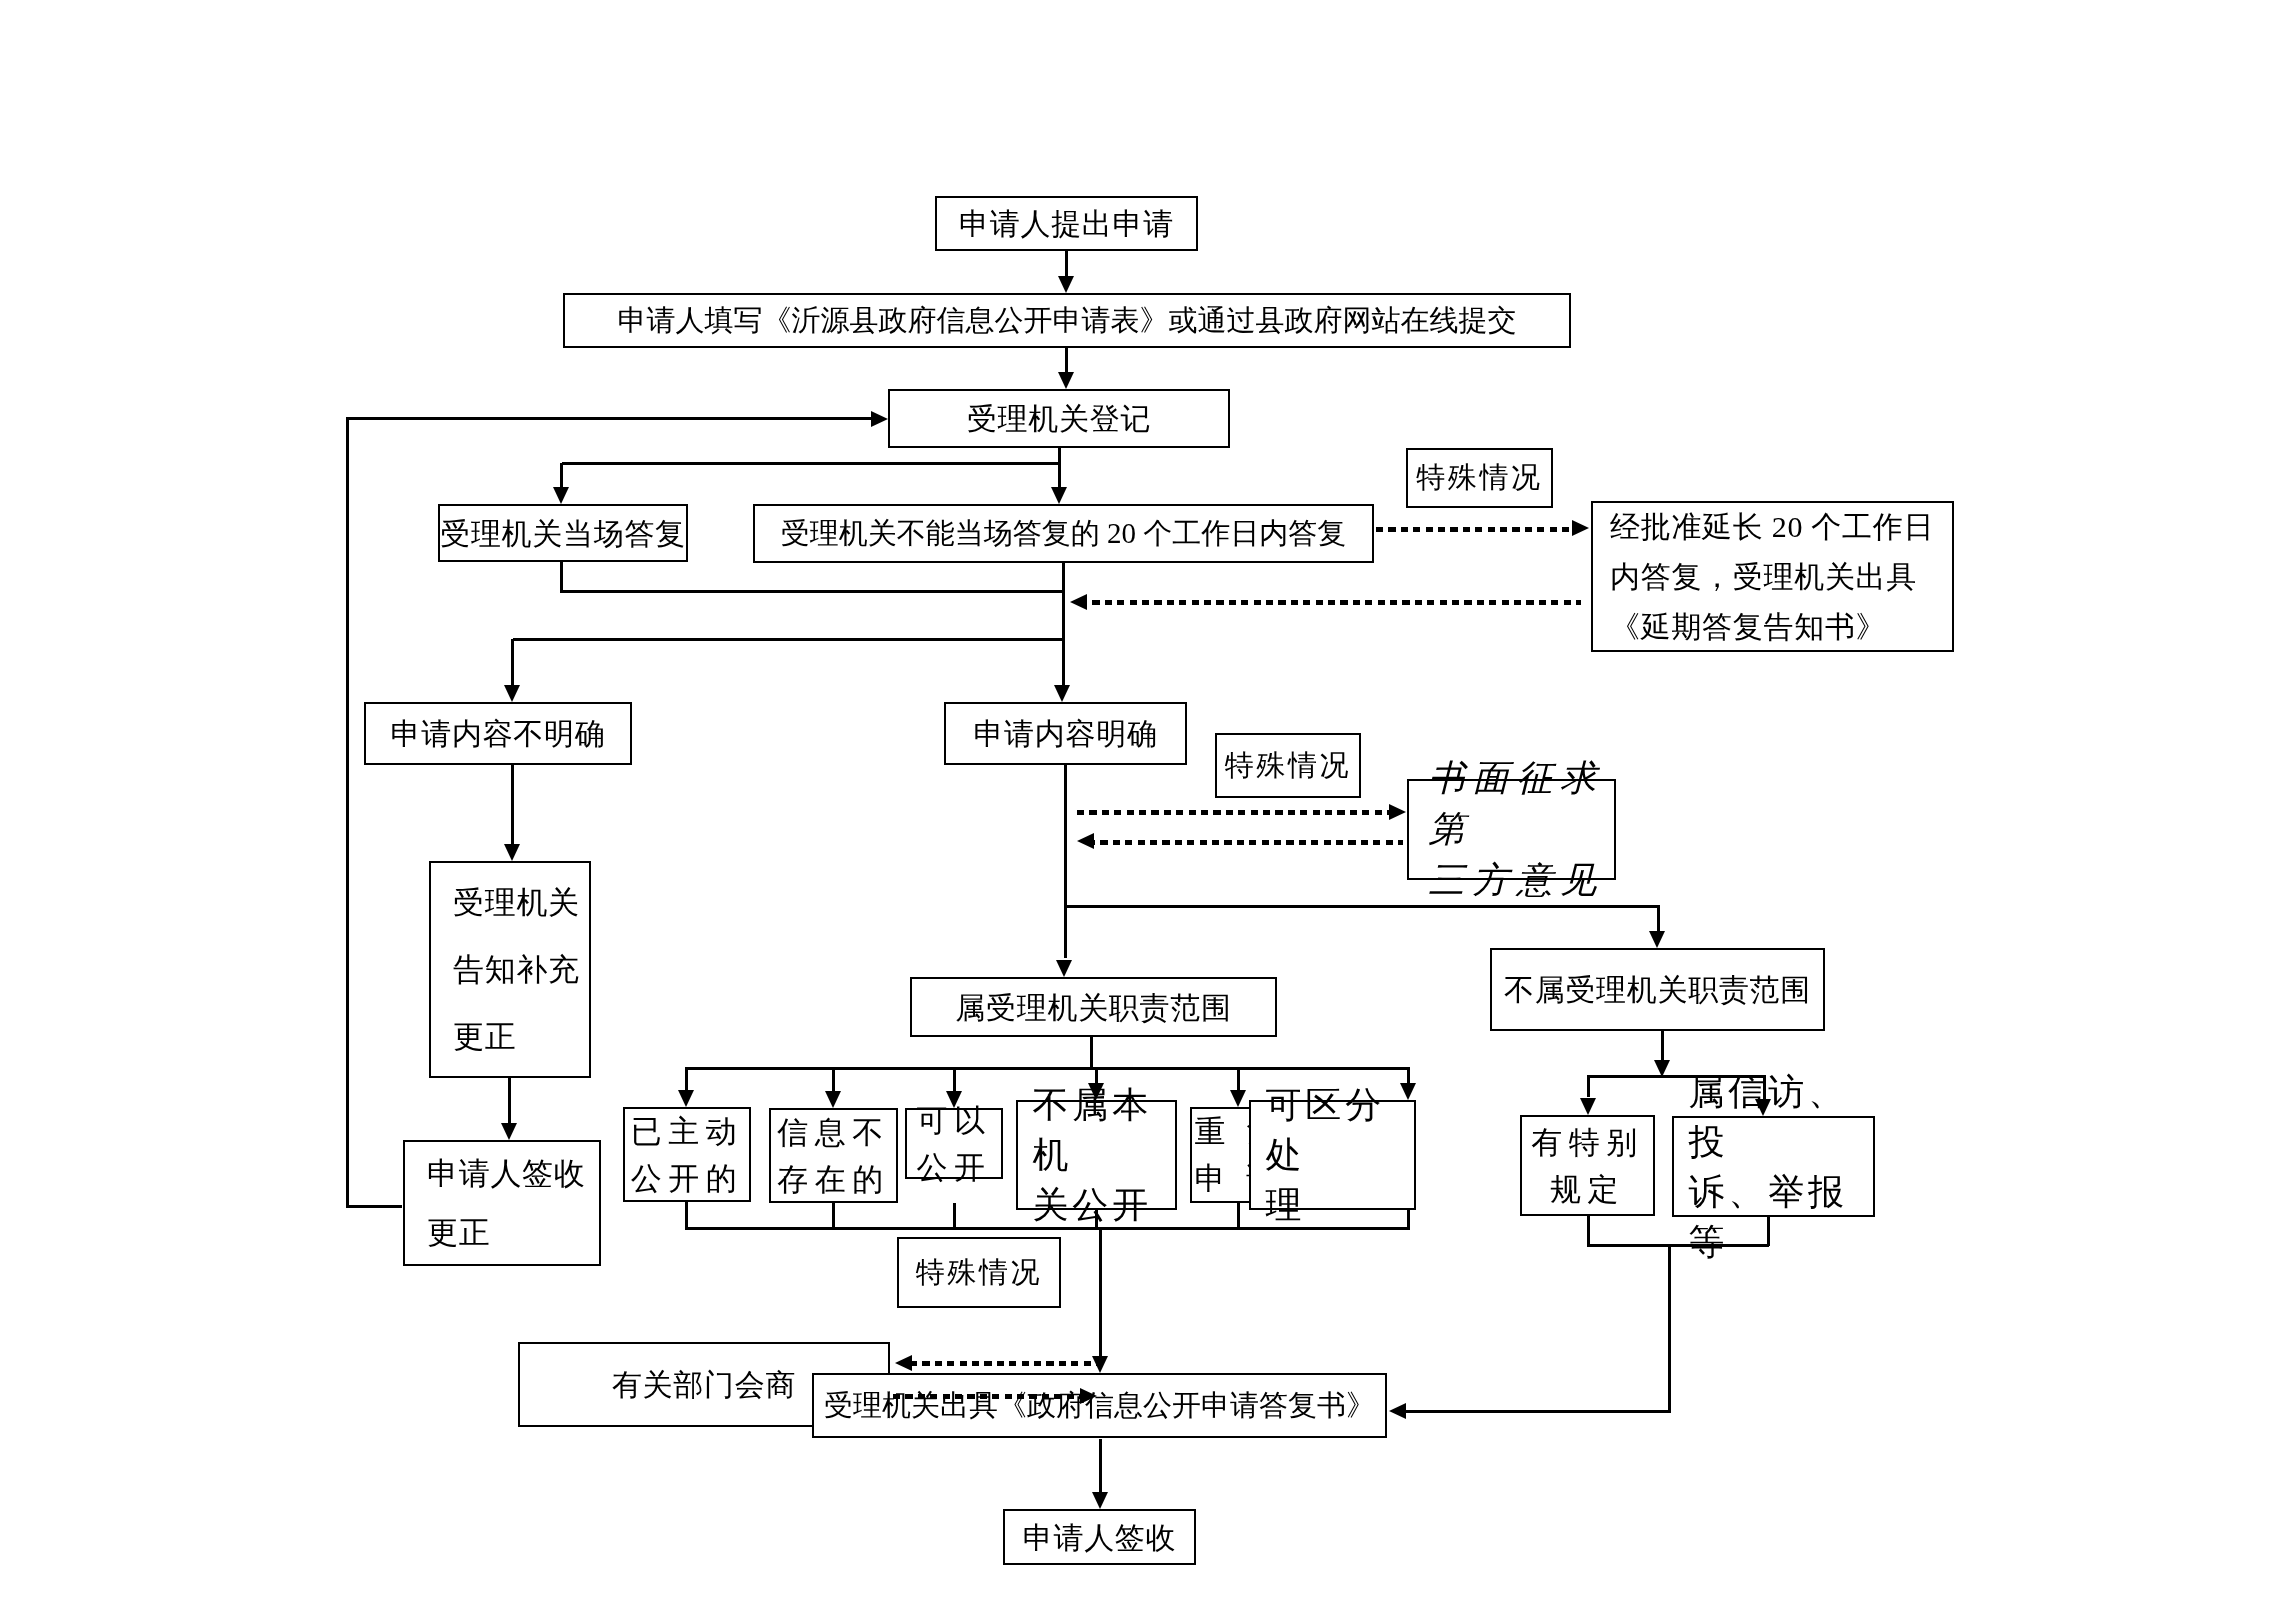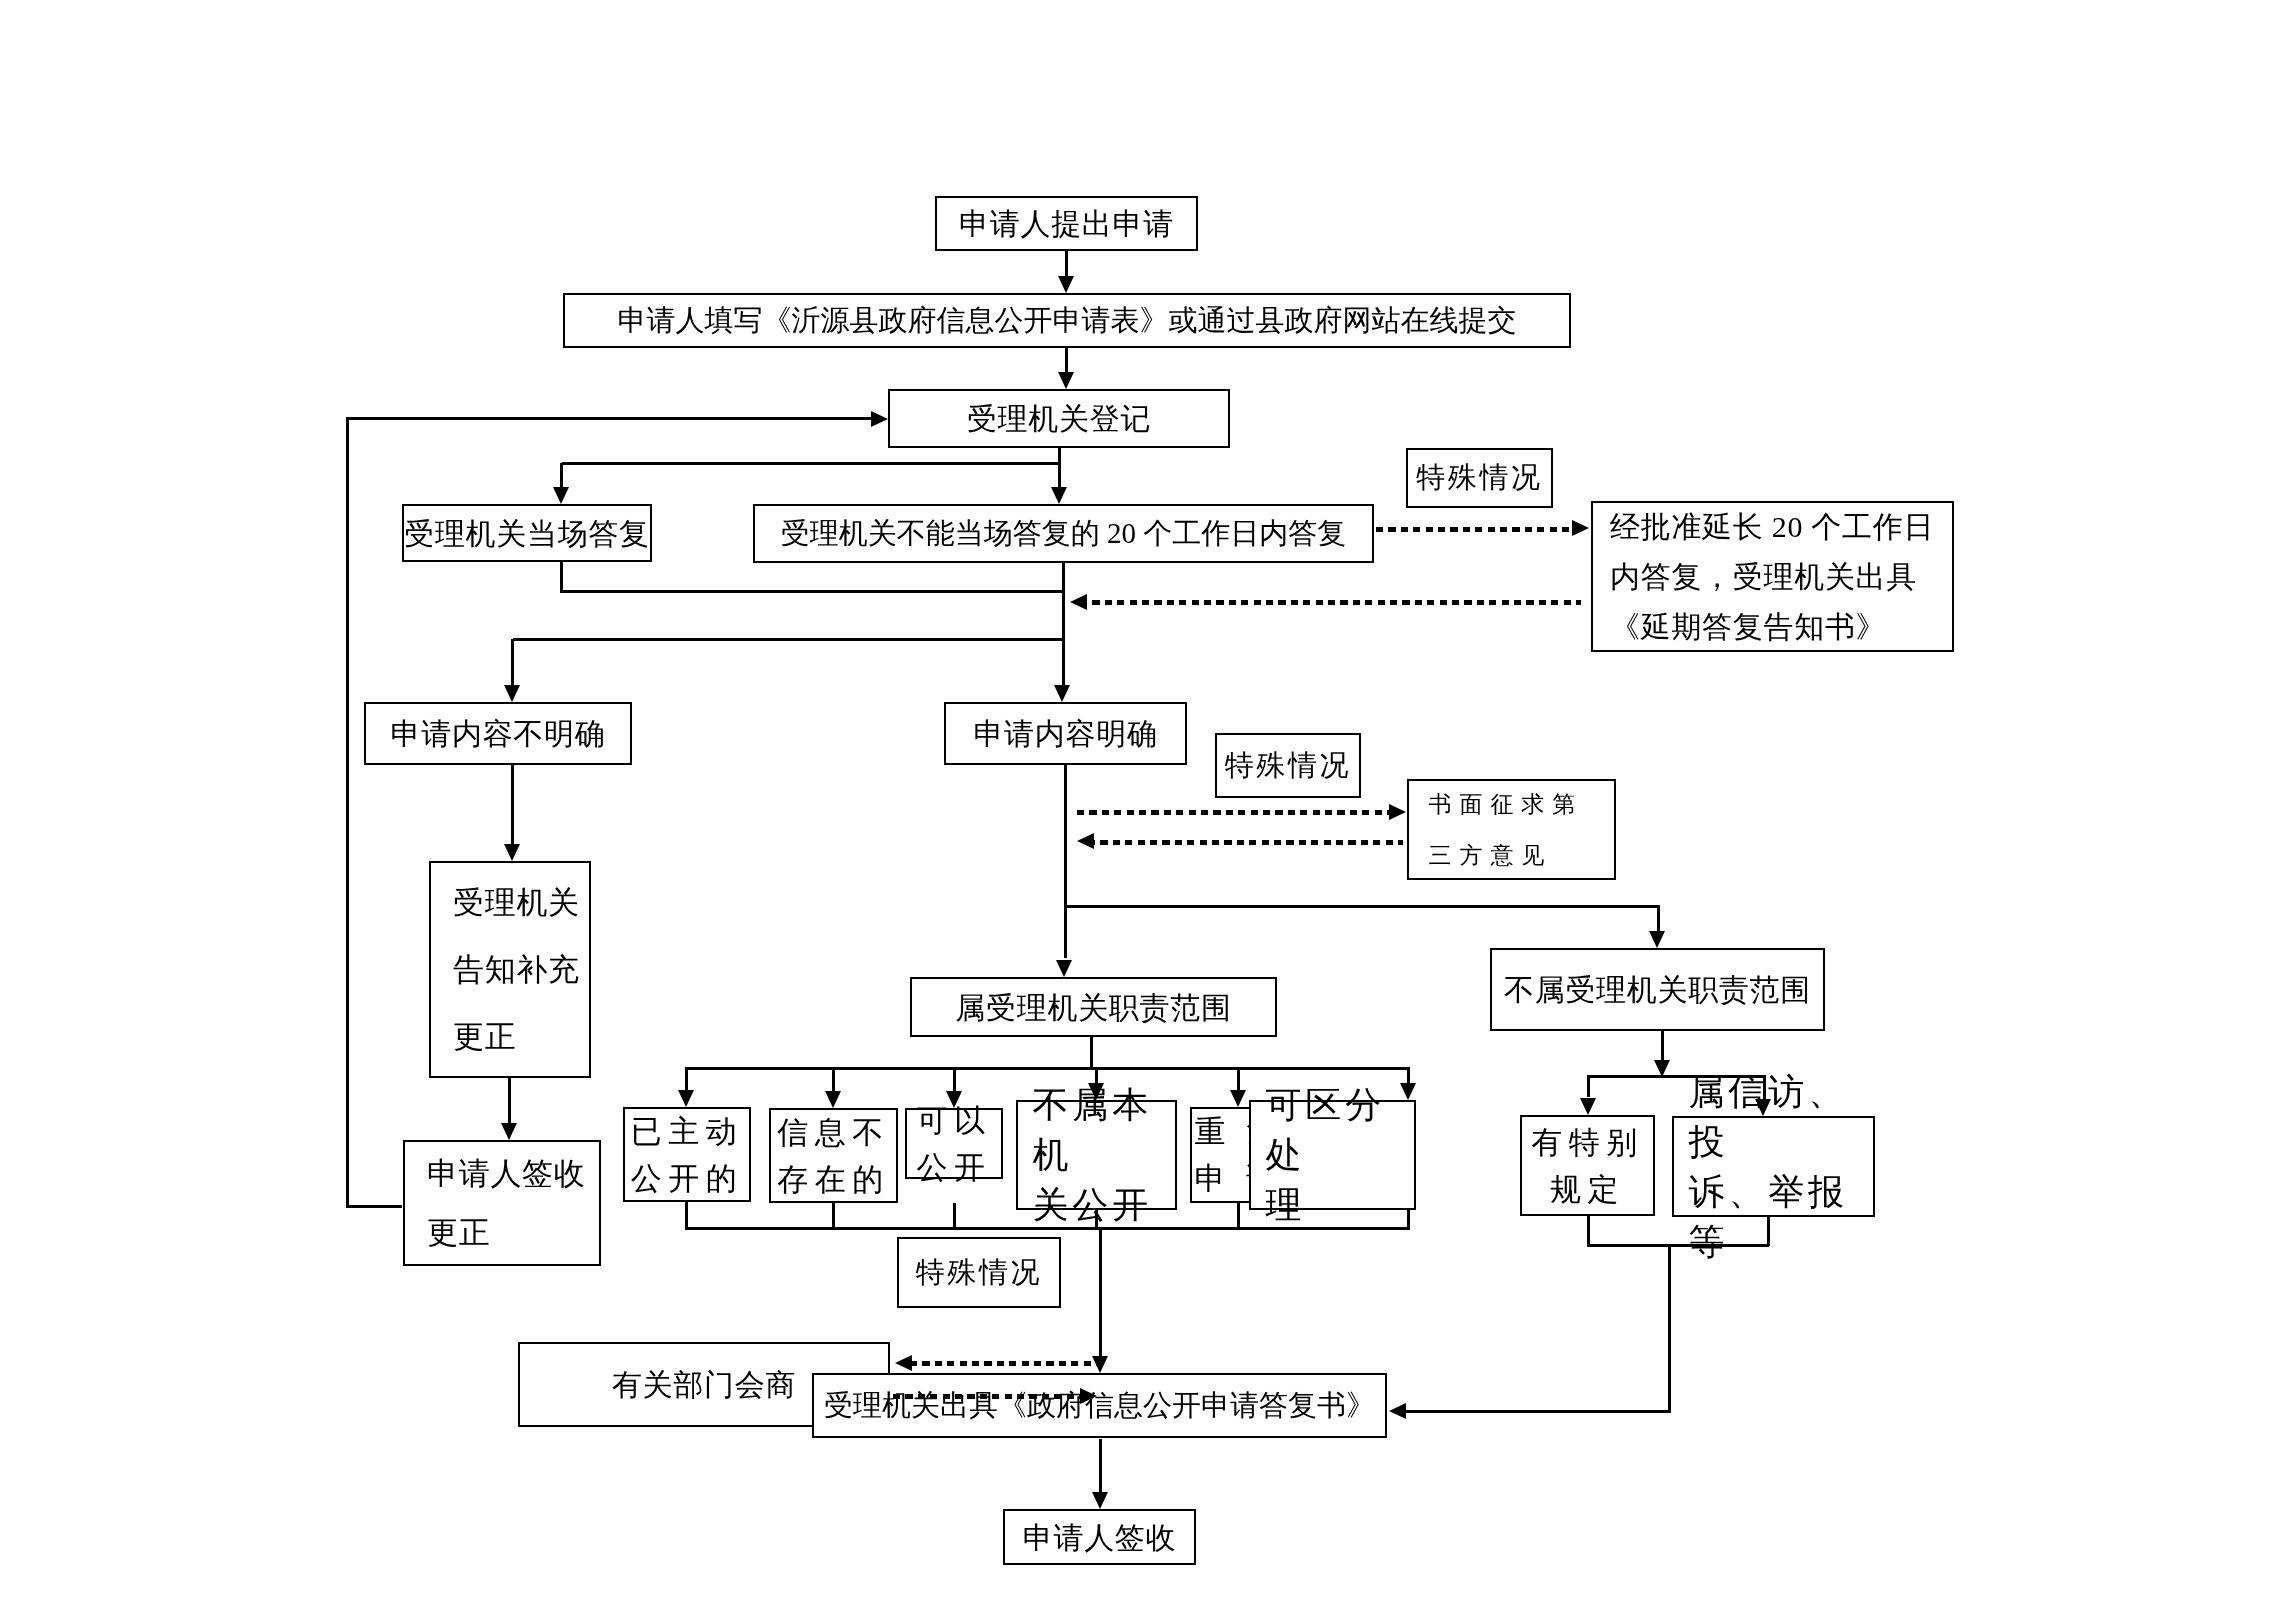--- a/index.html
+++ b/index.html
@@ -13,35 +13,35 @@
   .vl{position:absolute;width:2.6px;background:#000;}
   .dot{position:absolute;height:4.6px;
        background:repeating-linear-gradient(90deg,#000 0 7.2px,transparent 7.2px 12.4px);}
   .ah{position:absolute;width:0;height:0;border-style:solid;}
   .ah.down {border-width:17px 8.5px 0 8.5px;border-color:#000 transparent transparent transparent;}
   .ah.right{border-width:8.5px 0 8.5px 17px;border-color:transparent transparent transparent #000;}
   .ah.left {border-width:8.5px 17px 8.5px 0;border-color:transparent #000 transparent transparent;}
   .f44{font-size:29px;letter-spacing:0;}
   .sp{font-size:29px;letter-spacing:2.6px;}
   .g {font-size:30px;line-height:50px;padding-left:17px;}
-  .k {font-size:23px;line-height:51px;letter-spacing:7.9px;padding-left:19.6px;}
+  .k {font-size:36px;line-height:51px;letter-spacing:7.9px;padding-left:19.6px;font-style:italic;}
   .l3{font-size:31px;line-height:67px;padding-left:22px;}
   .m2{font-size:31px;line-height:59px;padding-left:22px;}
   .p2{font-size:31px;line-height:47px;letter-spacing:6.5px;}
   .p2n{font-size:36px;line-height:50px;letter-spacing:3.9px;padding-left:14.4px;}
 </style>
 </head>
 <body>
 
 <div id="canvas">
 
   <div class="node" style="left:935px;top:196px;width:263px;height:55px">申请人提出申请</div>
   <div class="node f44" style="left:563px;top:293px;width:1008px;height:55px">申请人填写《沂源县政府信息公开申请表》或通过县政府网站在线提交</div>
   <div class="node" style="left:888px;top:389px;width:342px;height:59px">受理机关登记</div>
-  <div class="node" style="left:402px;top:504px;width:250px;height:58px">受理机关当场答复</div>
+  <div class="node" style="left:438px;top:504px;width:250px;height:58px">受理机关当场答复</div>
   <div class="node f44" style="left:753px;top:504px;width:621px;height:59px">受理机关不能当场答复的 20 个工作日内答复</div>
   <div class="node sp" style="left:1406px;top:448px;width:147px;height:60px">特殊情况</div>
   <div class="node al g" style="left:1591px;top:501px;width:363px;height:151px">经批准延长 20 个工作日
 内答复，受理机关出具
 《延期答复告知书》</div>
   <div class="node" style="left:364px;top:702px;width:268px;height:63px">申请内容不明确</div>
   <div class="node" style="left:944px;top:702px;width:243px;height:63px">申请内容明确</div>
   <div class="node sp" style="left:1215px;top:733px;width:146px;height:65px">特殊情况</div>
   <div class="node al k" style="left:1407px;top:779px;width:209px;height:101px">书面征求第
 三方意见</div>

